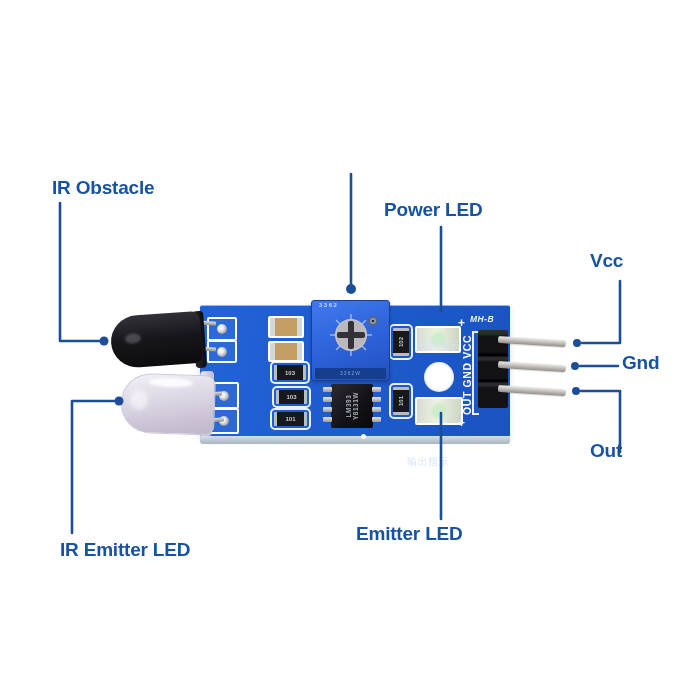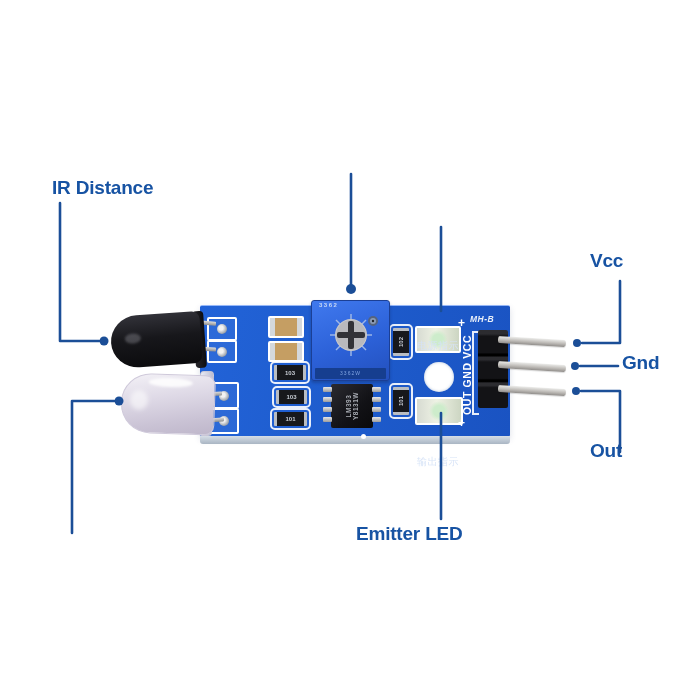--- a/index.html
+++ b/index.html
@@ -184,21 +184,21 @@
   <div class="ledframe" style="left:415px;top:326px;width:42px;height:23px;">
       <div class="smdled"></div>
     </div>
   <div class="ledframe" style="left:415px;top:397px;width:44px;height:24px;">
       <div class="smdled"></div>
     </div>
   <span class="plus" style="left:458px;top:316px;">+</span>
   <span class="plus" style="left:458px;top:416px;">+</span>
 
   <span class="cn" style="left:417px;top:310px;">电源指示</span>
-  <span class="cn" style="left:417px;top:426px;">输出指示</span>
+  <span class="cn" style="left:407px;top:426px;">输出指示</span>
   <span class="mhb" style="left:470px;top:314px;font-style:italic;">MH-B</span>
   <div class="pinout">OUT GND VCC</div>
   <div class="hole"></div>
   <div class="bracket"></div>
   <div class="wdot"></div>
 
   <div class="header3"></div>
   <div class="pin" style="left:498px;top:336px;"></div>
   <div class="pin" style="left:498px;top:361px;"></div>
   <div class="pin" style="left:498px;top:385px;"></div>
@@ -227,19 +227,21 @@
     <g fill="#1b4e97">
       <circle cx="104" cy="341" r="4.5"></circle>
       <circle cx="351" cy="289" r="5"></circle>
       <circle cx="577" cy="343" r="4"></circle>
       <circle cx="575" cy="366" r="4"></circle>
       <circle cx="576" cy="391" r="4"></circle>
       <circle cx="119" cy="401" r="4.5"></circle>
     </g>
   </svg>
 
-  <div class="lbl" style="left:52px;top:177px;">IR Distance</div>
+  <div class="lbl" style="left:52px;top:177px;">IR Obstacle</div>
+  <div class="lbl" style="left:384px;top:199px;">Power LED</div>
   <div class="lbl" style="left:590px;top:250px;text-align:center;">Vcc</div>
   <div class="lbl" style="left:622px;top:352px;">Gnd</div>
   <div class="lbl" style="left:590px;top:440px;">Out</div>
   <div class="lbl" style="left:356px;top:523px;">Emitter LED</div>
+  <div class="lbl" style="left:60px;top:539px;">IR Emitter LED</div>
 
 </div>
 
 </body></html>

